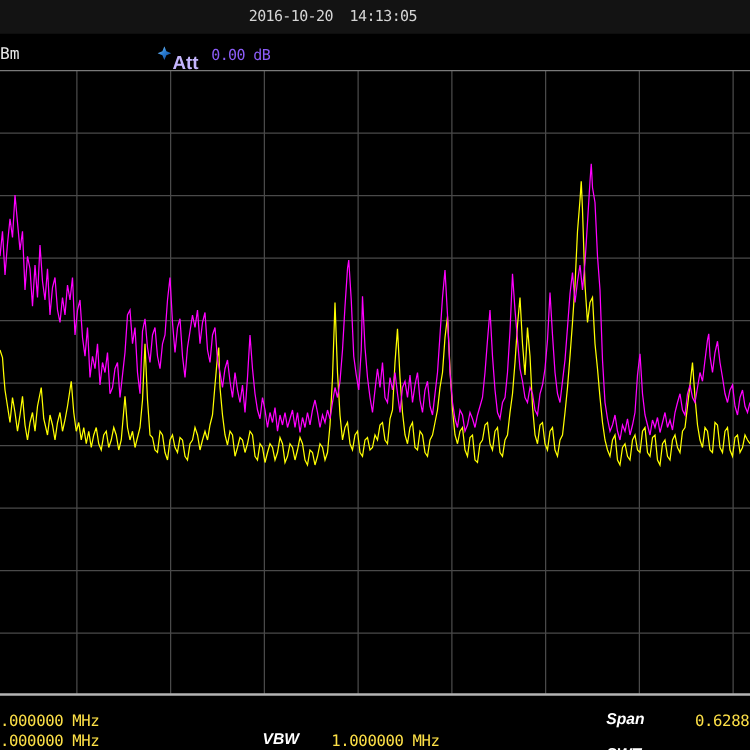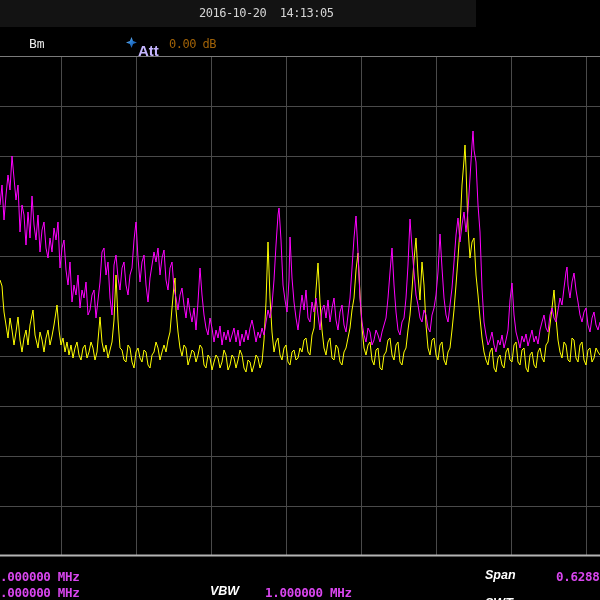--- a/index.html
+++ b/index.html
@@ -1,45 +1,45 @@
 <!DOCTYPE html>
 <html><head>
 <meta charset="utf-8">
 <style>
   html,body{margin:0;padding:0;background:#000;}
   .screen{
     position:relative;width:600px;height:600px;background:#000;
     overflow:hidden;font-family:"Liberation Sans",sans-serif;
   }
   .topbar{
-    position:absolute;left:0;top:0;width:476px;height:27px;
+    position:absolute;left:0;top:0;width:600px;height:27px;
     background:#131313;
   }
   .timestamp{
     position:absolute;left:199px;top:6px;
     font-family:"DejaVu Sans Mono",monospace;font-size:12px;letter-spacing:-0.5px;
     color:#d4d4d4;white-space:pre;
   }
   .refline{position:absolute;left:0;top:28px;width:600px;height:27px;background:#000;}
   .ref-suffix{
     position:absolute;left:0px;top:8px;
-    font-family:"DejaVu Sans Mono",monospace;font-size:13px;color:#e8e8e8;padding-left:29px;
+    font-family:"DejaVu Sans Mono",monospace;font-size:13px;color:#e8e8e8;
   }
   .marker-ico{position:absolute;left:126px;top:9px;width:11px;height:11px;}
   .att-label{
     position:absolute;left:138px;top:14px;font-size:15px;font-weight:bold;color:#c4b5fd;
   }
   .att-value{
     position:absolute;left:169px;top:9px;
-    font-family:"DejaVu Sans Mono",monospace;font-size:12px;letter-spacing:-0.5px;color:#a16207;white-space:pre;
+    font-family:"DejaVu Sans Mono",monospace;font-size:12px;letter-spacing:-0.5px;color:#8b5cf6;white-space:pre;
   }
   .plot-svg{position:absolute;left:0;top:0;width:600px;height:600px;}
   .footer-text{
-    position:absolute;color:#d946ef;
-    font-family:"DejaVu Sans Mono",monospace;font-size:12.5px;letter-spacing:-0.3px;white-space:pre;font-weight:bold;
+    position:absolute;color:#fde047;
+    font-family:"DejaVu Sans Mono",monospace;font-size:12.5px;letter-spacing:-0.3px;white-space:pre;
   }
   .footer-label{
     position:absolute;color:#fff;font-size:12.5px;font-weight:bold;
     font-family:"Liberation Sans",sans-serif;white-space:pre;font-style:italic;
   }
 </style>
 </head>
 <body>
 
 <div class="screen">

